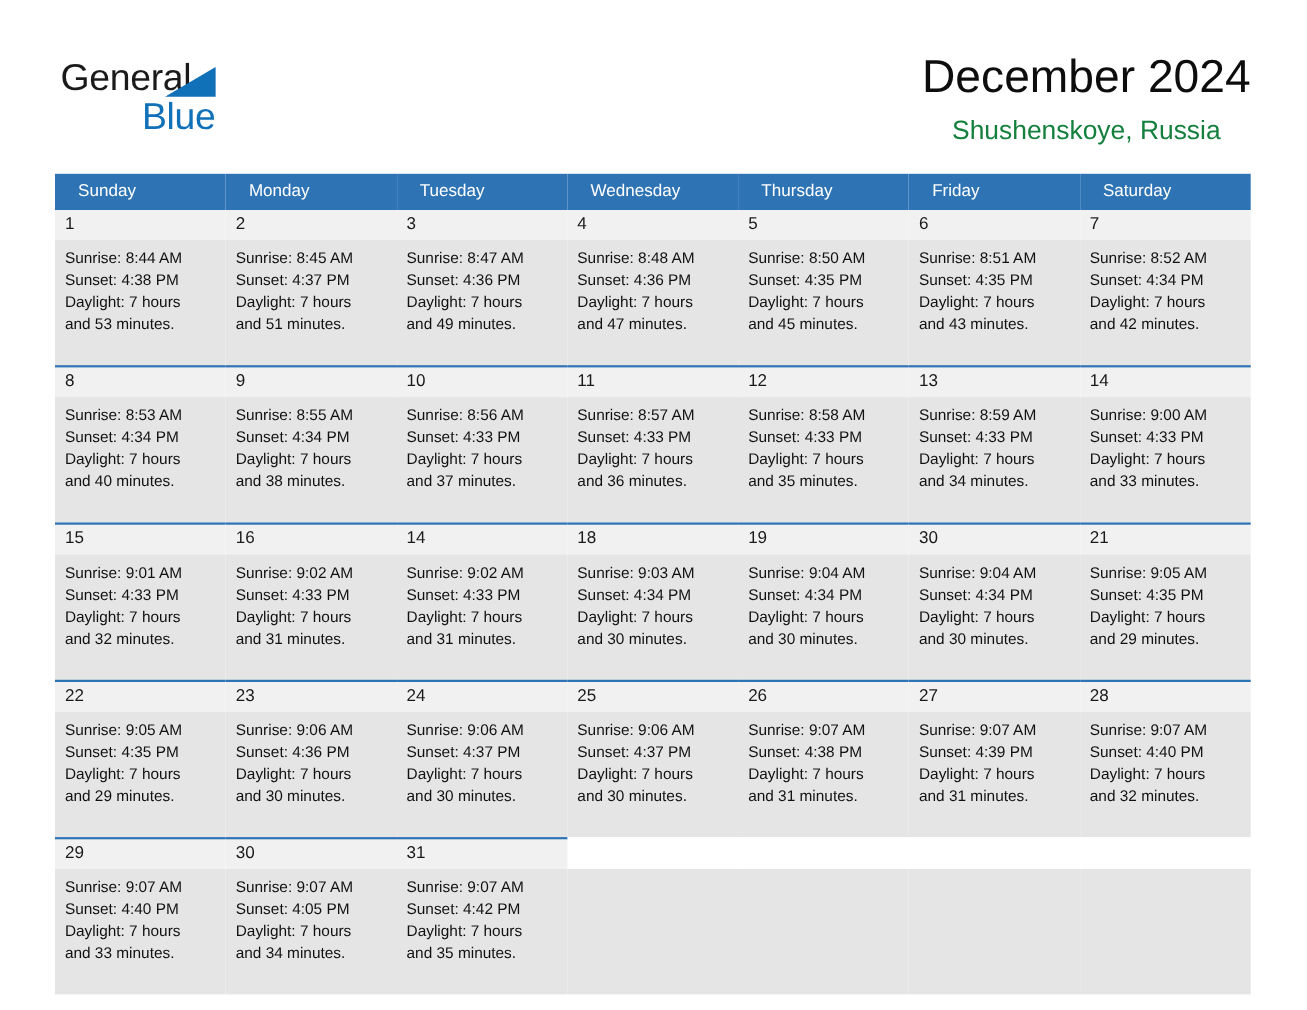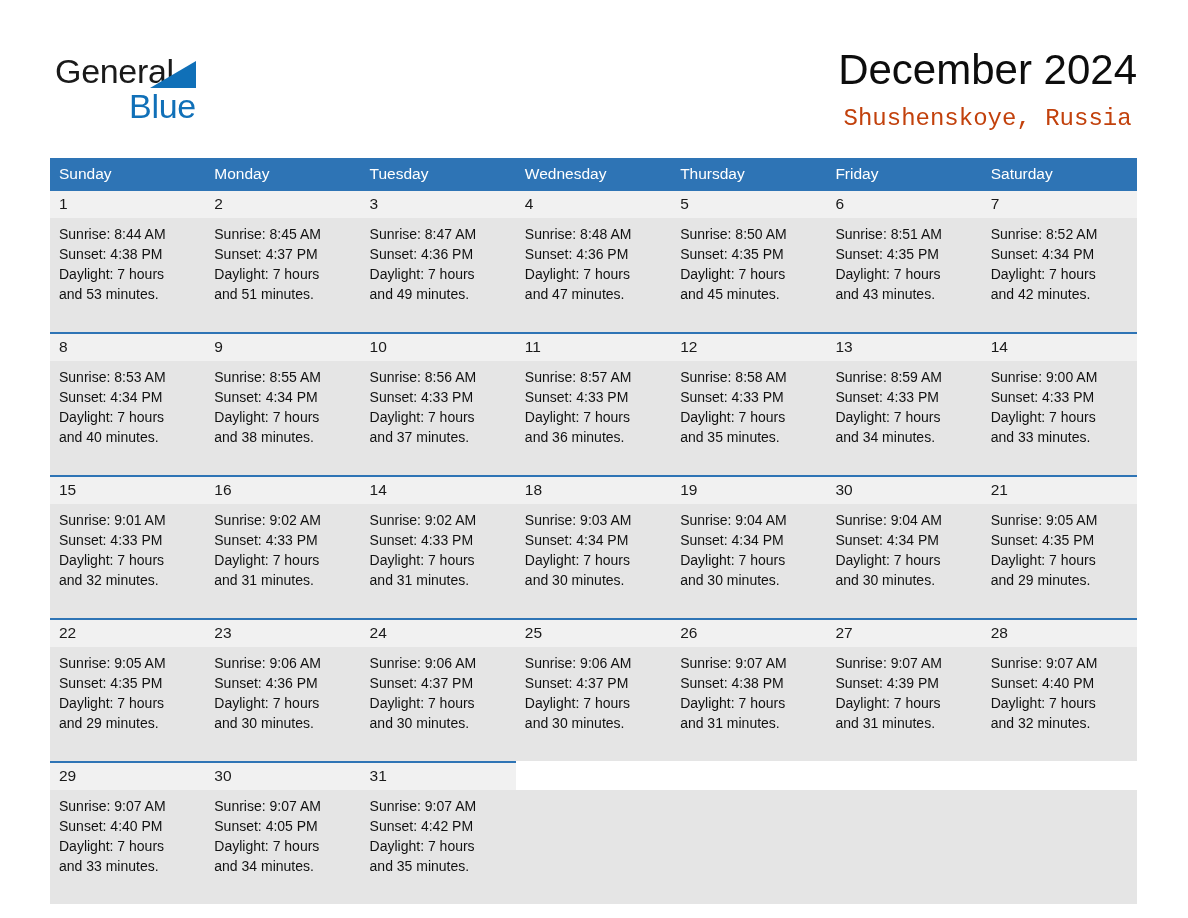--- a/index.html
+++ b/index.html
@@ -77,44 +77,43 @@
     line-height: 52px;
     font-weight: normal;
     color: #0d0d0d;
     margin: 0;
     white-space: nowrap;
   }
   .cal-subtitle {
     font-size: 24px;
     line-height: 34px;
     font-weight: normal;
-    color: #c2410c;
+    color: #15803d;
     margin: 6px 0 0 0;
     white-space: nowrap;
-    font-family: Liberation Mono, monospace;
   }
 
   
   .calendar {
     position: absolute;
     left: 50px;
     top: 158px;
     width: 1087px;
     border-collapse: collapse;
     table-layout: fixed;
   }
   .calendar col { width: 155.28px; }
 
   .dow-row th {
     background: #2e74b5;
     color: #ffffff;
     font-size: 15.5px;
     font-weight: normal;
     text-align: left;
-    padding: 6px 0 7px 9px;
+    padding: 6px 0 7px 21px;
     height: 20px;
     vertical-align: middle;
     border: none;
   }
 
   .week-row .daynum-cell {
     background: #f1f1f1;
     border-top: 2px solid #2e74b5;
     font-size: 15.5px;
     color: #1a1a1a;

